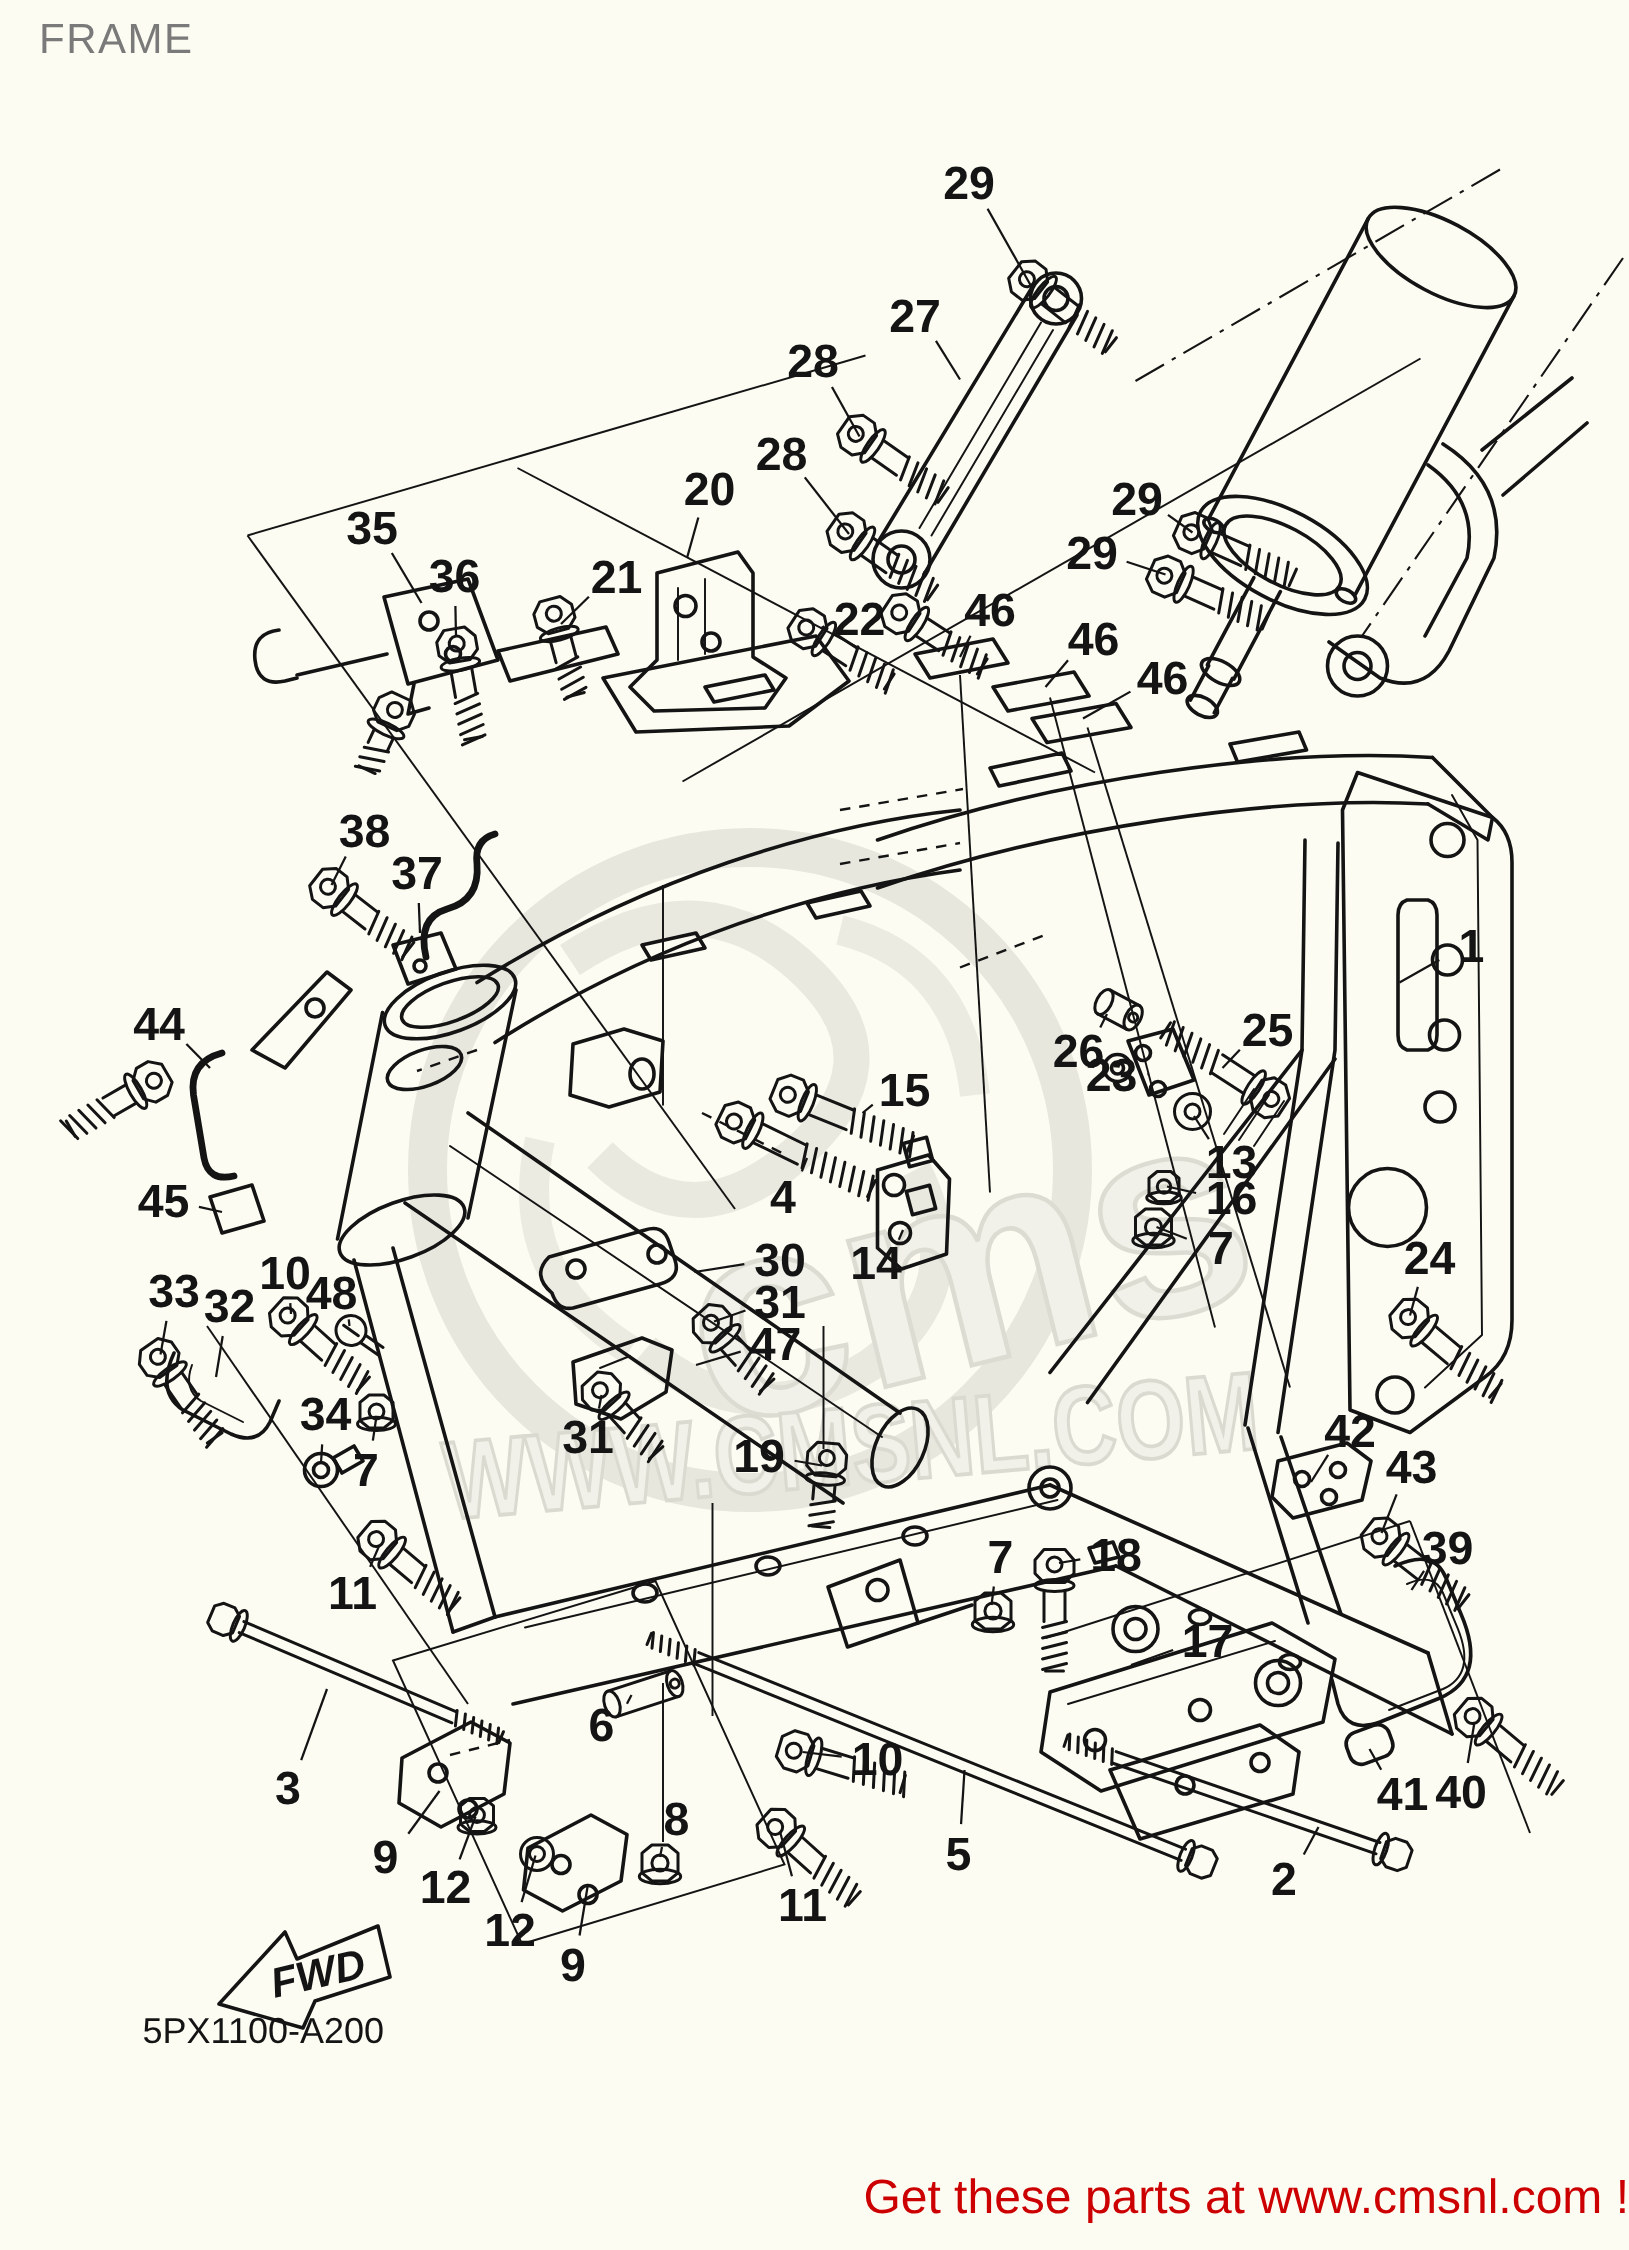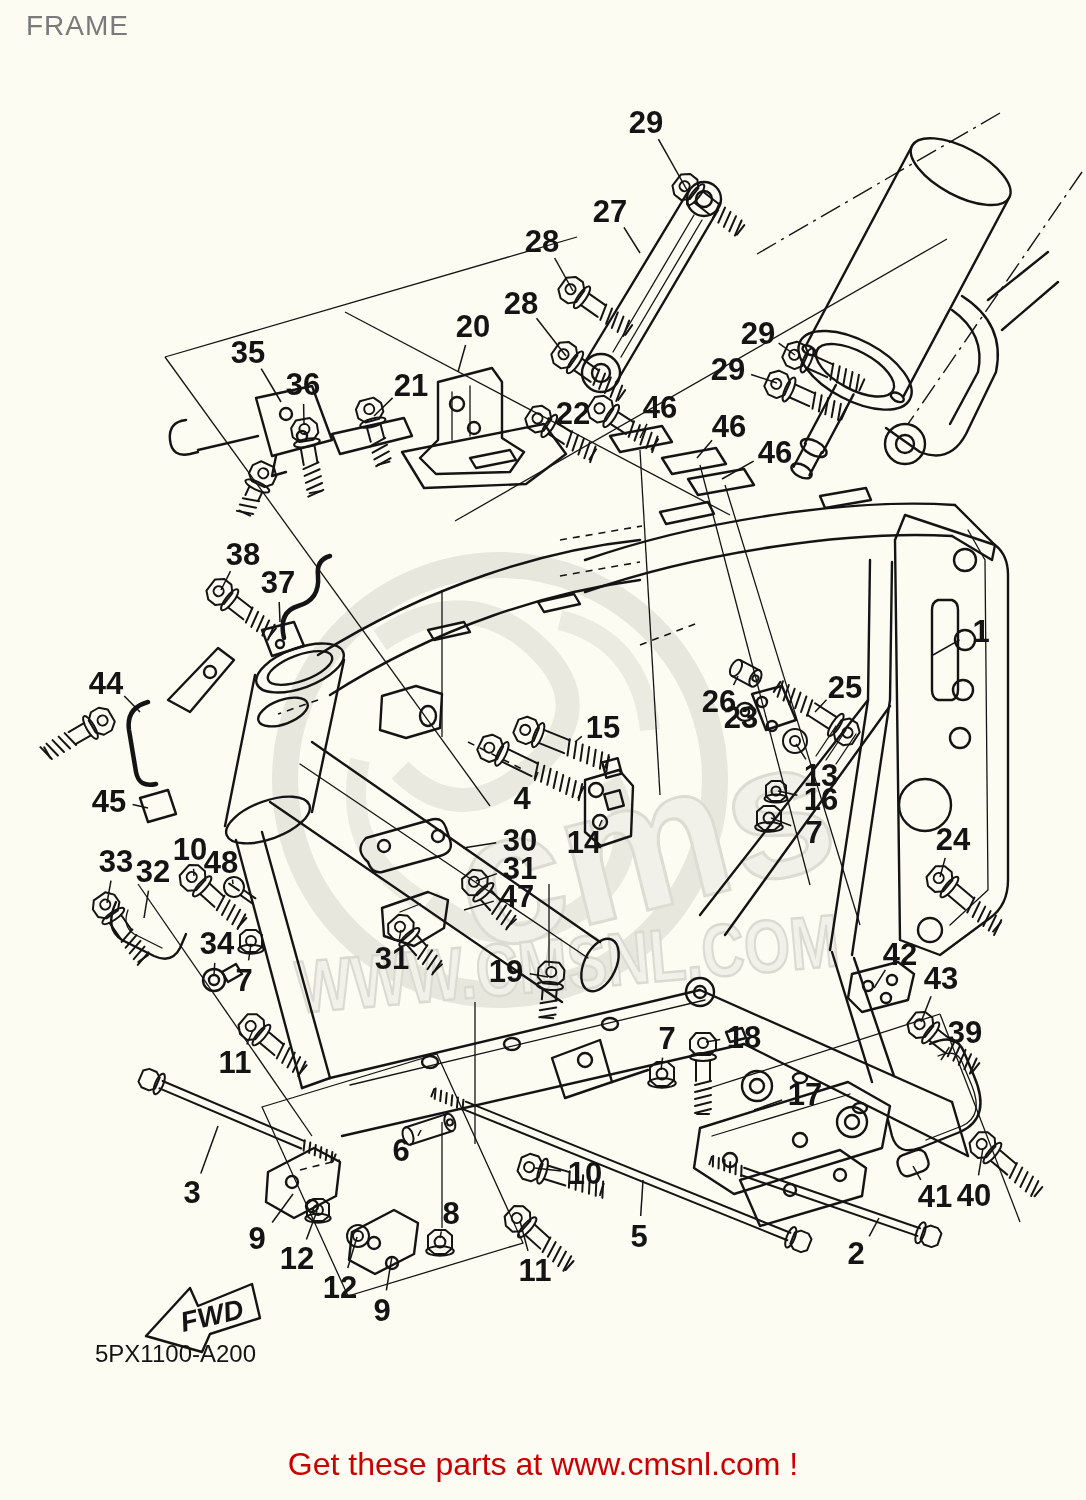--- a/index.html
+++ b/index.html
@@ -4,21 +4,21 @@
 <style>
   :root{
     --bg:#fcfcf3; --ink:#141414; --title:#7a7a7a; --red:#cc0000;
     --wm:#e4e4da; --wmfill:#f1f1e9;
   }
   html,body{margin:0;padding:0;background:var(--bg);}
   .stage{position:relative;width:1086px;height:1500px;background:var(--bg);overflow:hidden;
          font-family:"Liberation Sans", sans-serif;}
   .page-title{position:absolute;left:26px;top:10px;font-size:28px;letter-spacing:1px;
               color:var(--title);font-weight:400;}
-  .footer-cta{position:absolute;left:0;top:1446px;width:100%;text-align:center;
+  .footer-cta{position:absolute;left:0;top:1446px;width:100%;text-align:right;
               font-size:32px;color:var(--red);font-weight:400;}
   svg{position:absolute;left:0;top:0;}
   svg text{font-family:"Liberation Sans", sans-serif;}
   .art{stroke:var(--ink);stroke-width:2.4;fill:none;stroke-linecap:round;stroke-linejoin:round;}
   .thin{stroke:var(--ink);stroke-width:1.3;fill:none;}
   .dash{stroke:var(--ink);stroke-width:1.6;fill:none;stroke-dasharray:7 6;}
   .dashdot{stroke:var(--ink);stroke-width:1.4;fill:none;stroke-dasharray:22 6 3 6;}
   .wire{stroke:var(--ink);stroke-width:4.5;fill:none;stroke-linecap:round;}
 </style>
 </head>

